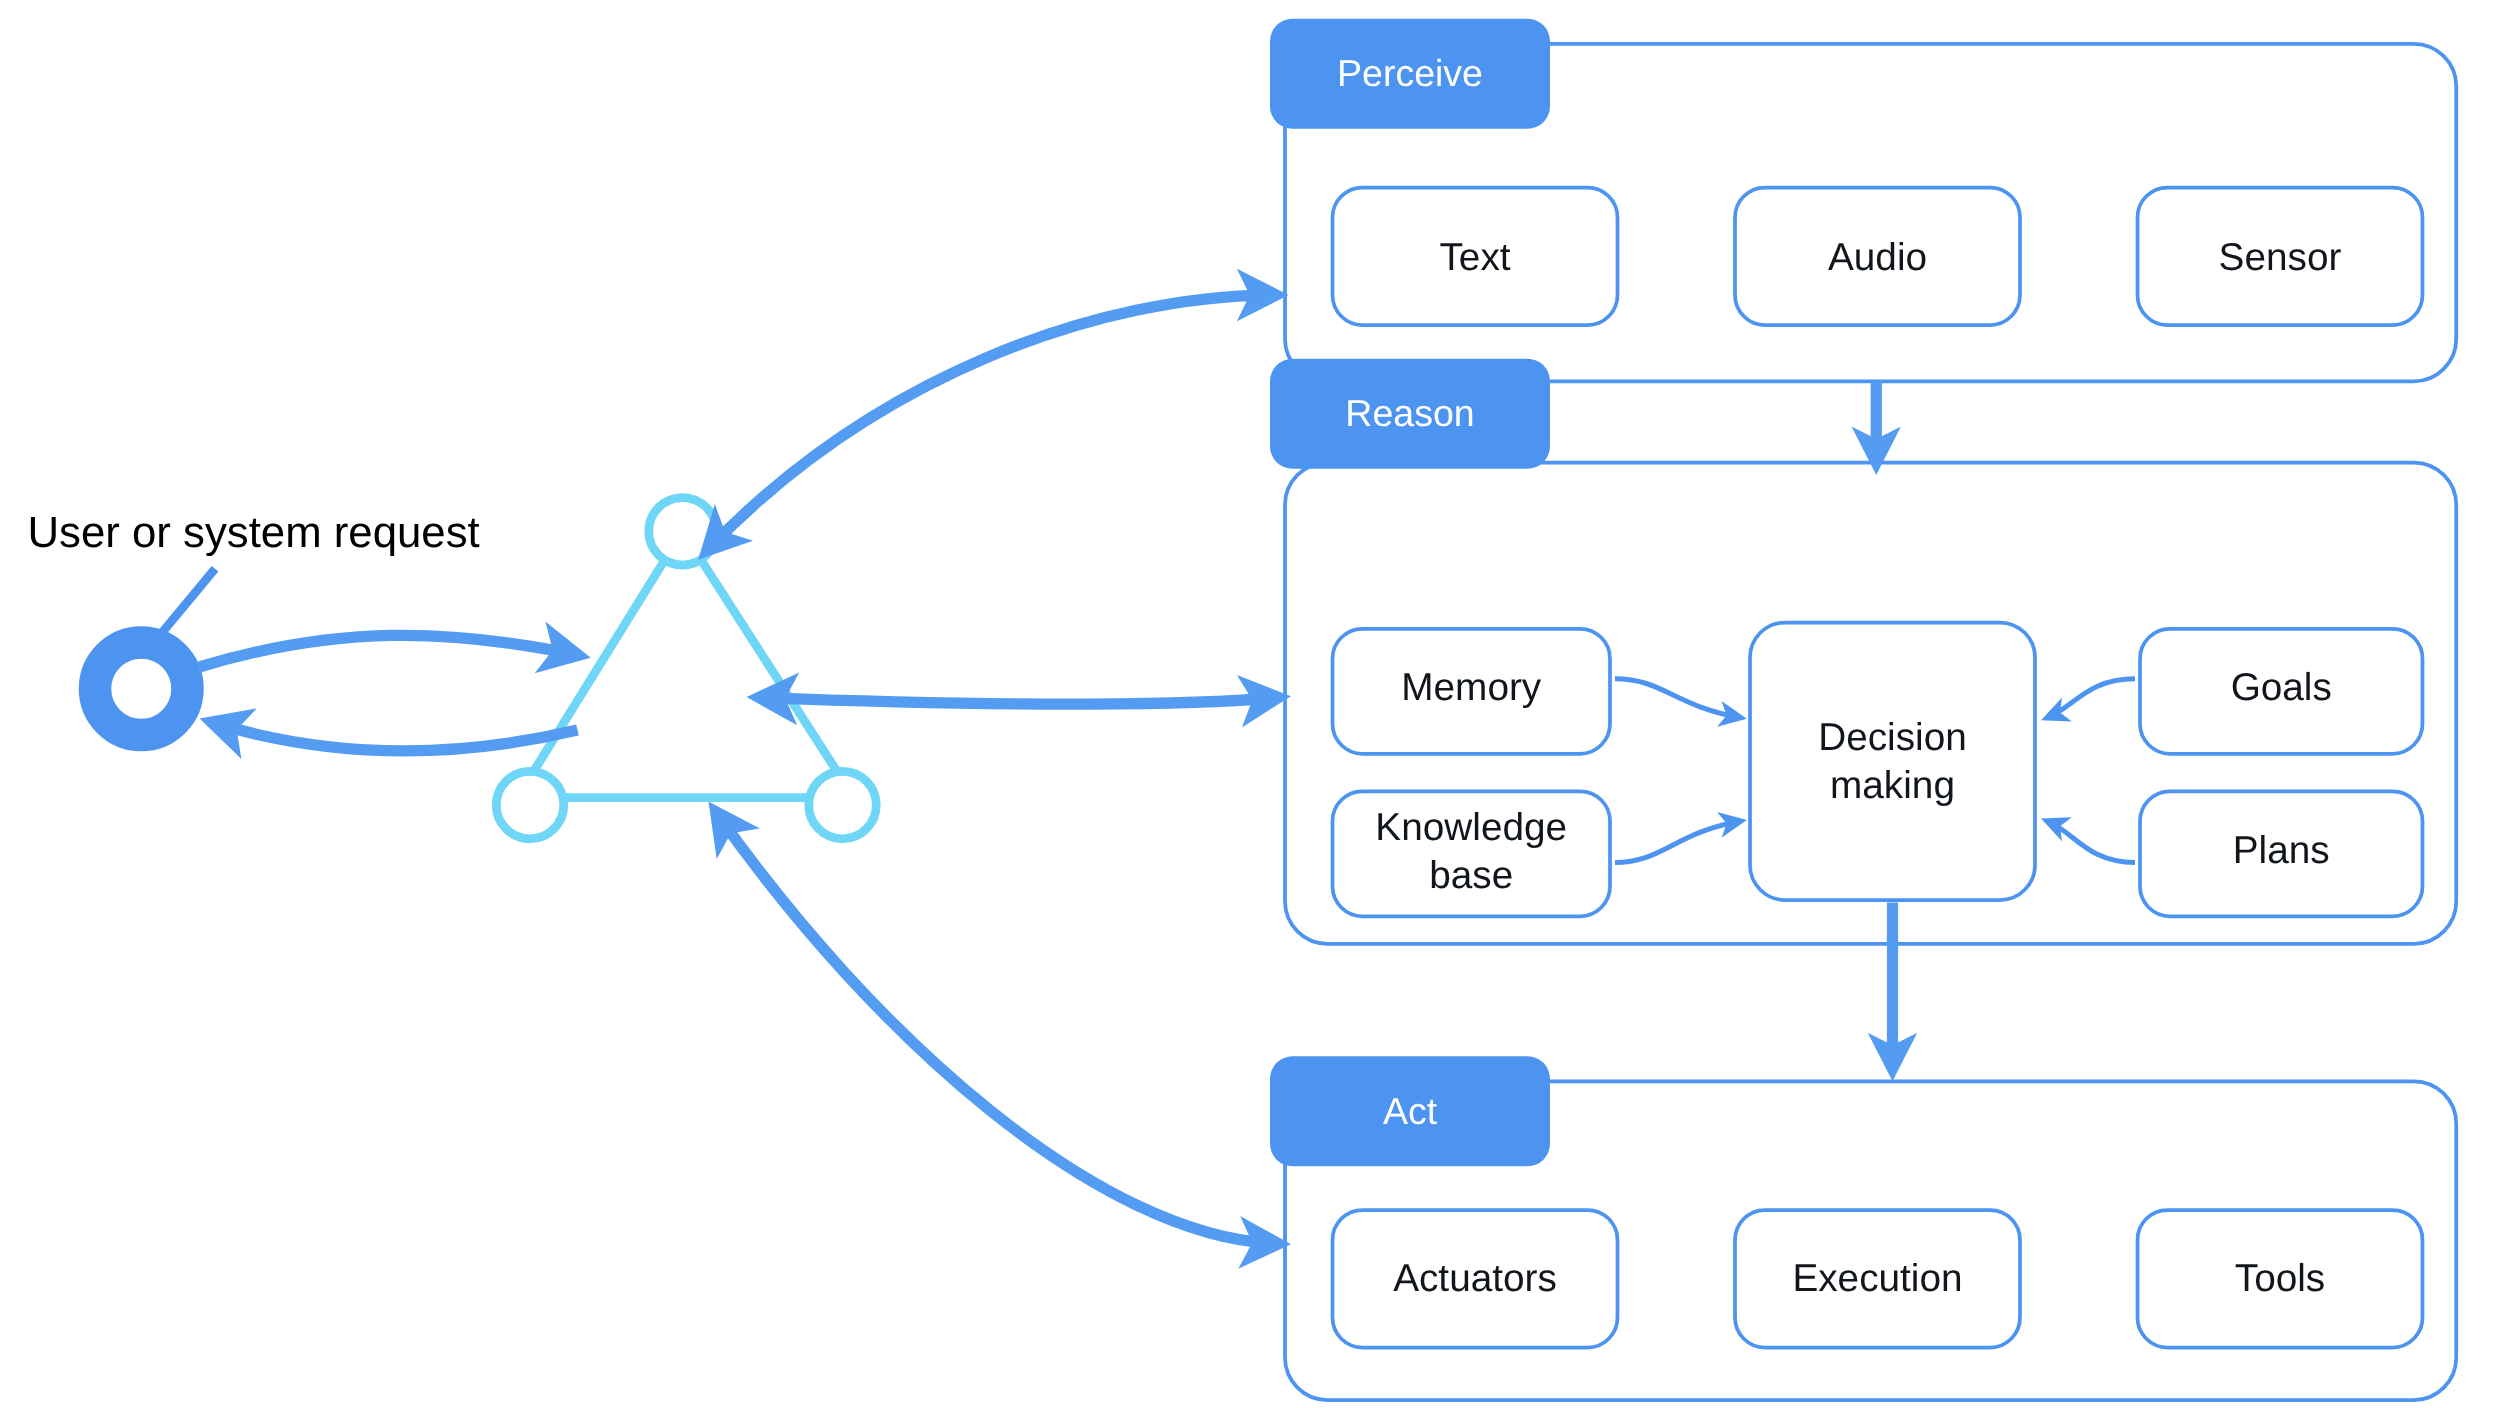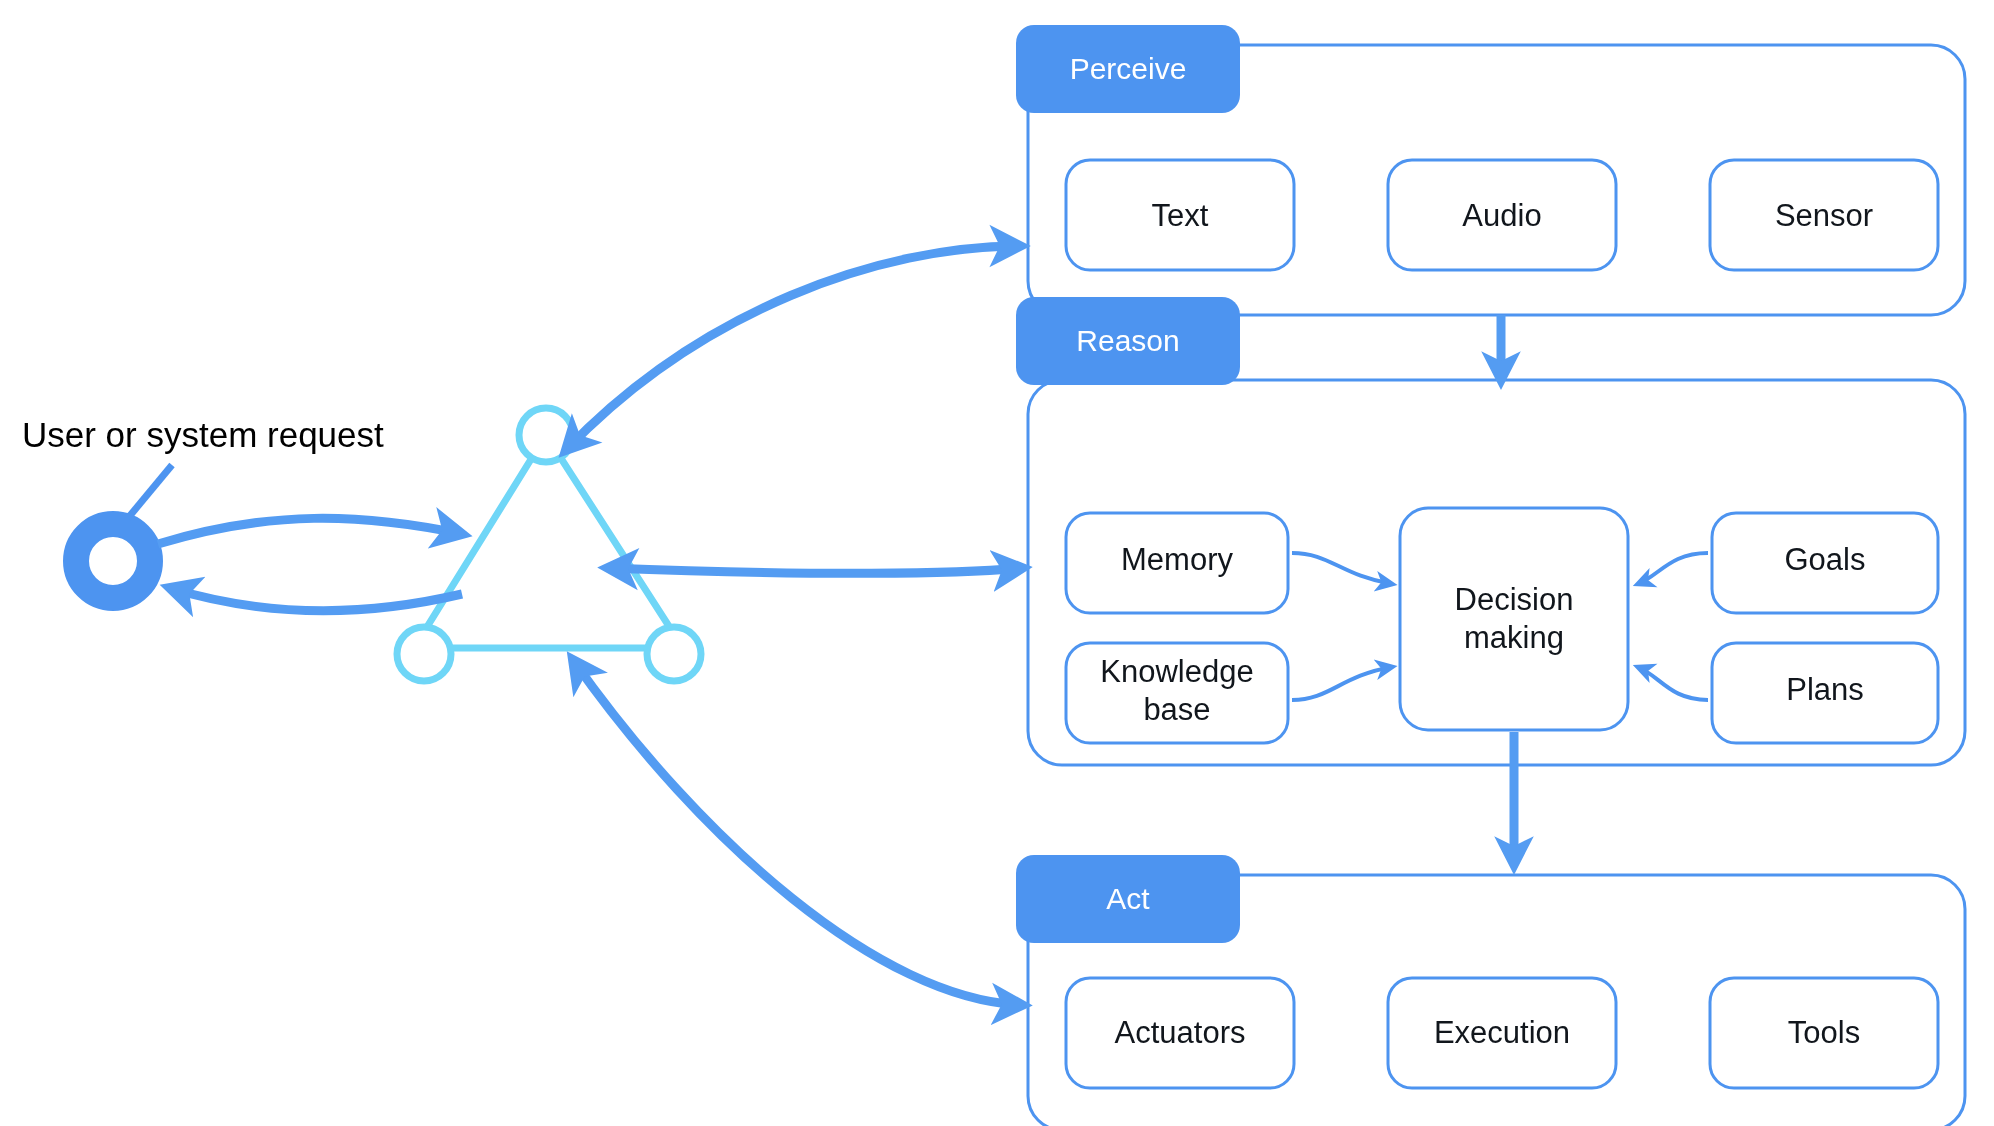--- a/index.html
+++ b/index.html
@@ -1,20 +1,20 @@
 <!DOCTYPE html>
 <html><head>
 <meta charset="utf-8">
 <style>
   html,body{margin:0;padding:0;background:#ffffff;}
   body{
     font-family:"Liberation Sans","DejaVu Sans",sans-serif;
     width:1994px;height:1126px;overflow:hidden;position:relative;
   }
-  #stage{position:absolute;left:0;top:0;width:1994px;height:1094px;margin-top:10px;}
+  #stage{position:absolute;left:0;top:0;width:1994px;height:1094px;}
   svg.layer{position:absolute;left:0;top:0;width:1994px;height:1126px;overflow:visible;}
   .nodetext{
     font-size:31px;fill:#11161c;text-anchor:middle;dominant-baseline:middle;
     font-family:"Liberation Sans","DejaVu Sans",sans-serif;
   }
   .headertext{
     font-size:30px;fill:#ffffff;text-anchor:middle;dominant-baseline:middle;
     font-family:"Liberation Sans","DejaVu Sans",sans-serif;
   }
   .reqlabel{

